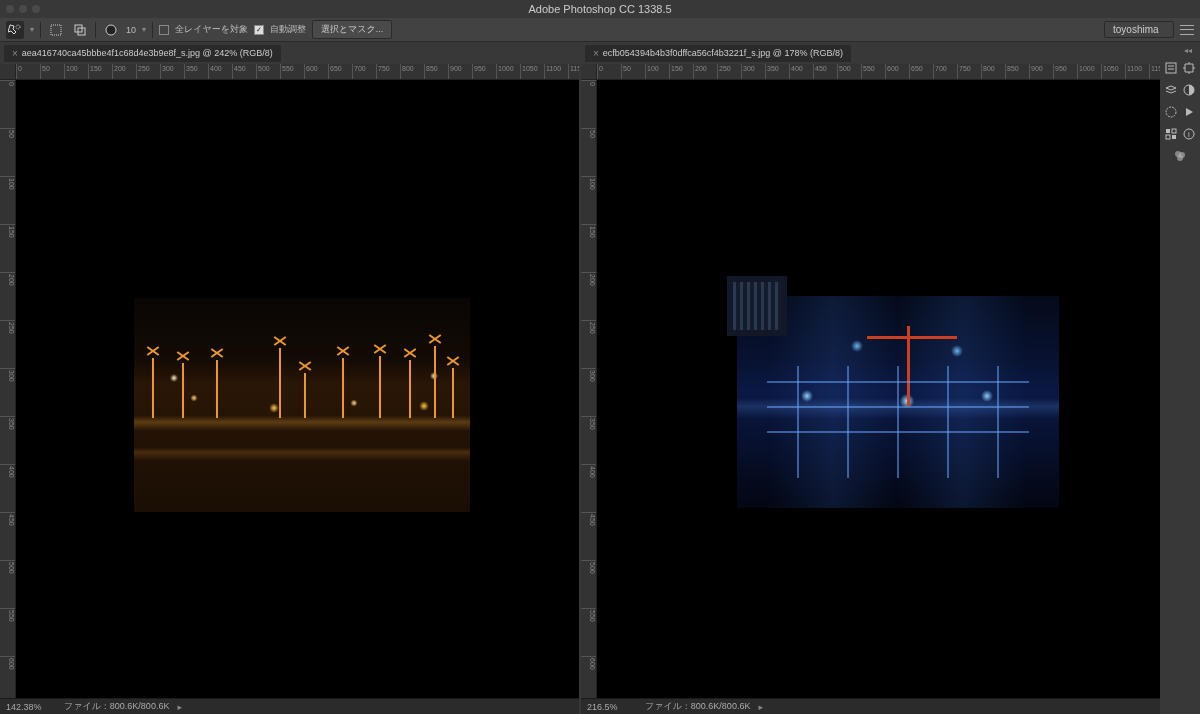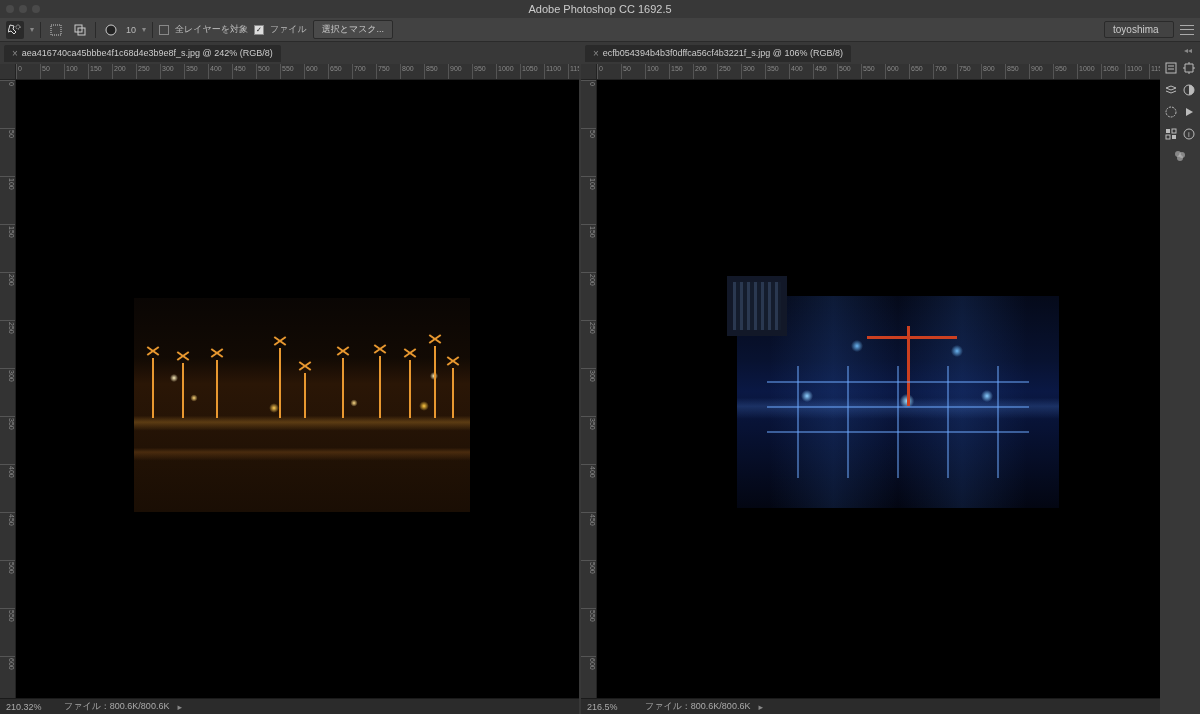--- a/index.html
+++ b/index.html
@@ -81,21 +81,21 @@
 </style>
 </head>
 <body>
 
 <div class="titlebar">
   <div class="traffic">
     <div class="tl"></div>
     <div class="tl"></div>
     <div class="tl"></div>
   </div>
-  <div class="app-title">Adobe Photoshop CC 1692.5</div>
+  <div class="app-title">Adobe Photoshop CC 1338.5</div>
 </div>
 
 <div class="optbar">
   <div class="tool-ico active">
     <svg width="14" height="14" viewBox="0 0 14 14">
         <path d="M2 2l4 1-1 3 3 3-2 2-3-3-3 1z" fill="none" stroke="#ddd" stroke-width="1"></path>
         <circle cx="10" cy="4" r="2" fill="none" stroke="#ddd" stroke-dasharray="1,1"></circle>
       </svg>
   </div>
   <span style="font-size:8px;color:#888">▾</span>
@@ -116,21 +116,21 @@
     <svg width="12" height="12">
         <circle cx="6" cy="6" r="5" fill="#222" stroke="#ccc"></circle>
       </svg>
   </div>
   <span class="opt-text">10</span>
   <span style="font-size:8px;color:#888">▾</span>
   <div class="sep"></div>
   <span class="chk"></span>
   <span class="opt-text">全レイヤーを対象</span>
   <span class="chk on">✓</span>
-  <span class="opt-text">ファイル</span>
+  <span class="opt-text">自動調整</span>
   <button class="btn">選択とマスク...</button>
   <div class="spacer"></div>
   <div class="ws-select">
     <span>toyoshima</span>
   </div>
   <div class="menu-icon">
       <span></span>
       <span></span>
       <span></span>
     </div>
@@ -202,31 +202,31 @@
                 <div class="crane c6"></div>
                 <div class="crane c7"></div>
                 <div class="crane c8"></div>
                 <div class="crane c9"></div>
                 <div class="crane c10"></div>
             </div>
           </div>
         </div>
       </div>
       <div class="status">
-        <span class="zoom">210.32%</span>
+        <span class="zoom">142.38%</span>
         <span>ファイル：800.6K/800.6K</span>
         <span class="chev">▸</span>
       </div>
     </div>
 
     <div class="doc-pane">
       <div class="tab-strip">
         <div class="doc-tab">
           <span class="close-x">×</span>
-          <span>ecfb054394b4b3f0dffca56cf4b3221f_s.jpg @ 106% (RGB/8)</span>
+          <span>ecfb054394b4b3f0dffca56cf4b3221f_s.jpg @ 178% (RGB/8)</span>
         </div>
       </div>
       <div class="ruler-h">
         <div class="corner"></div>
         <div class="ticks" id="hticks-1">
             <div class="tick" style="left: 0px;">0</div>
             <div class="tick" style="left: 24px;">50</div>
             <div class="tick" style="left: 48px;">100</div>
             <div class="tick" style="left: 72px;">150</div>
             <div class="tick" style="left: 96px;">200</div>

